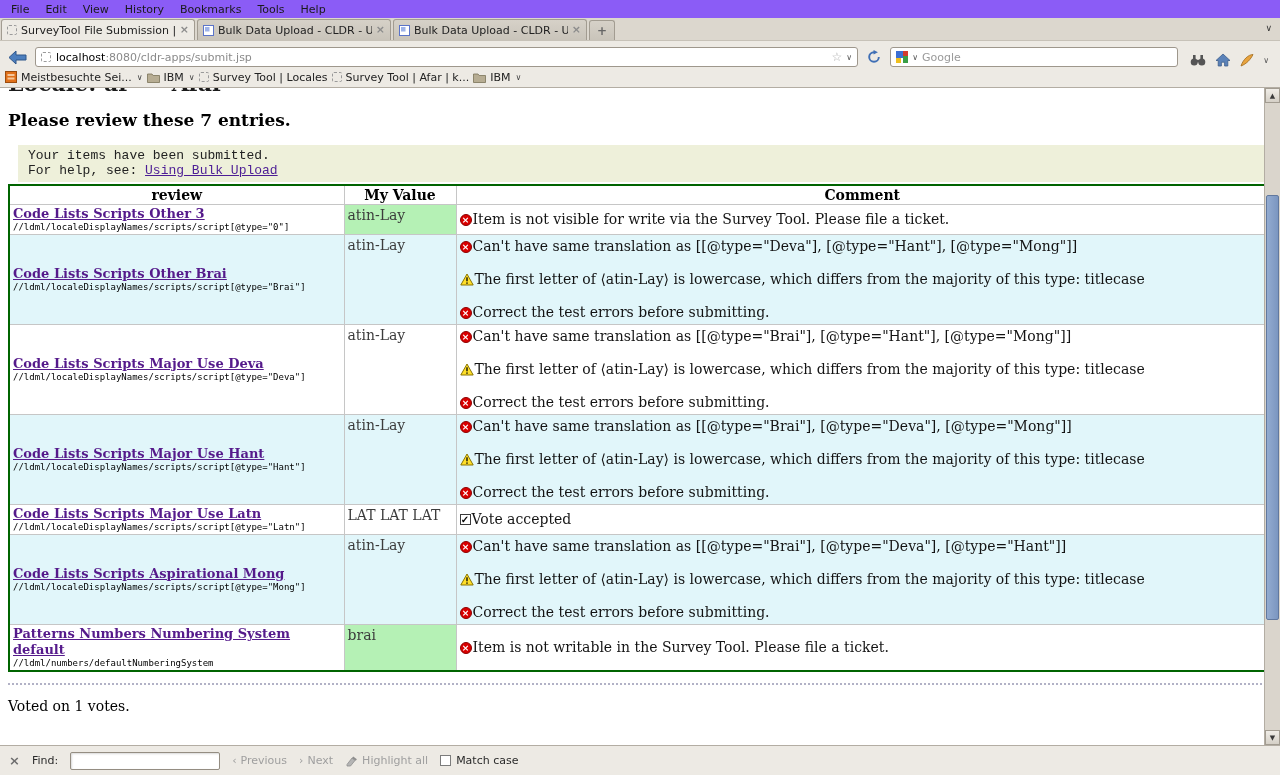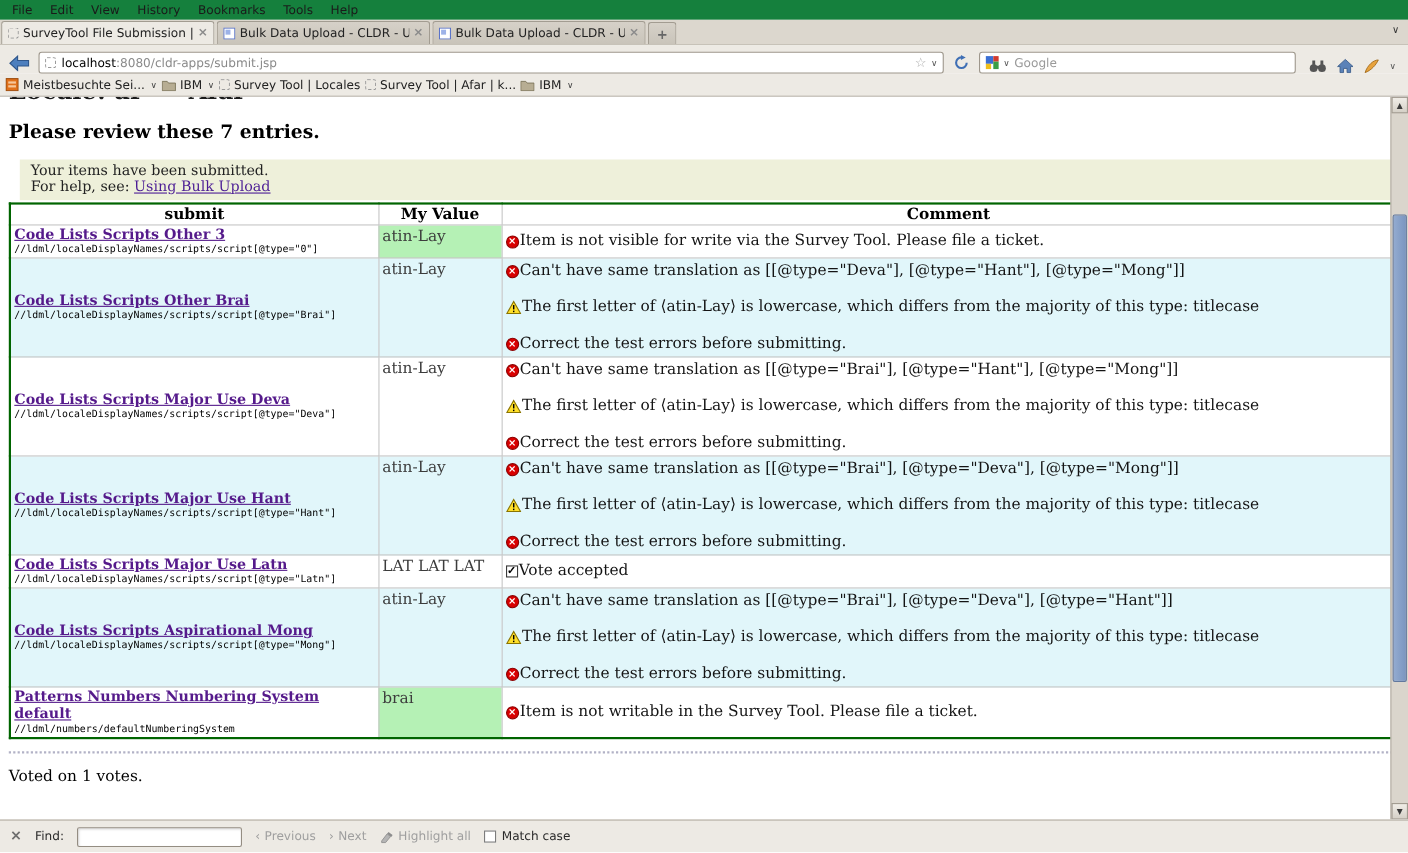--- a/index.html
+++ b/index.html
@@ -1,21 +1,21 @@
 <!DOCTYPE html>
 <html><head>
 <meta charset="utf-8">
 <style>
   * { box-sizing: border-box; }
   html,body { margin:0; padding:0; background:#fff; }
   .screen { position:relative; width:1280px; height:775px; overflow:hidden;
             font-family:"DejaVu Sans",sans-serif; background:#fff; }
 
   
-  .menubar { position:absolute; top:0; left:0; right:0; height:18px; background:#15803d;
+  .menubar { position:absolute; top:0; left:0; right:0; height:18px; background:#8b5cf6;
              display:flex; align-items:center; padding-left:4px; gap:2px;
              font-size:11px; color:#1a1a1a;text-align:right; }
   .menu-item { padding:1px 7px; }
 
   .tabbar { position:absolute; top:18px; left:0; right:0; height:23px; background:#dcd7ce;
             display:flex; align-items:flex-end; padding-left:1px; border-bottom:1px solid #c7c2b8;}
   .tabs-container { display:flex; align-items:flex-end; }
   .tab { width:194px; height:21px; border:1px solid #a29c91; border-bottom:none;
          border-radius:3px 3px 0 0; background:linear-gradient(#d6d1c8,#c9c4ba);
          display:flex; align-items:center; padding:0 5px; gap:4px; font-size:11px;
@@ -55,21 +55,21 @@
   .content { position:absolute; top:88px; left:0; right:0; height:657px; background:#fff; overflow:hidden; }
   .content-inner { padding:0 10px 0 8px; font-family:"DejaVu Serif",serif; }
 
   .clipped-heading { height:7px; overflow:hidden; }
   .clipped-heading span { display:block; font-weight:bold; font-size:22px; line-height:22px;
                           margin-top:-16px; font-family:"DejaVu Serif",serif; color:#1a1a1a; }
   .review-heading { font-weight:bold; font-size:17px; color:#000; margin:15px 0 15px 0;
                     font-family:"DejaVu Serif",serif; }
 
   .notice { margin-left:10px; background:#eef0da; padding:3px 10px 4px; font-size:13px;
-            line-height:15px; color:#222; }
+            line-height:15px; color:#222;font-family:Liberation Mono, monospace; }
   .notice a { color:#4c1d95; text-decoration:underline; }
 
   table.review-table { border-collapse:collapse; width:100%; table-layout:fixed;
                        border:2px solid #006400; margin-top:2px; }
   .review-table th { font-family:"DejaVu Serif",serif; font-weight:bold; font-size:14px;
                      padding:1px; border:1px solid #c6c6c6; background:#fff; }
   .review-table td { border:1px solid #c6c6c6; font-family:"DejaVu Serif",serif; }
   tr.zebra td { background:#e1f6fa; }
   td.xpath-cell { vertical-align:middle; padding:1px 3px; }
   .xpath-link { font-weight:bold; font-size:13px; color:#551a8b; text-decoration:underline;
@@ -266,21 +266,21 @@
       </div>
 
       <table class="review-table">
         <colgroup>
             <col style="width:335px">
             <col style="width:112px">
             <col>
           </colgroup>
         <thead>
             <tr>
-              <th>submit</th>
+              <th>review</th>
               <th>My Value</th>
               <th>Comment</th>
             </tr>
           </thead>
         <tbody>
             <tr>
               <td class="xpath-cell">
                 <a class="xpath-link" href="#">Code Lists Scripts Other 3</a>
                 <div class="xpath-mono">//ldml/localeDisplayNames/scripts/script[@type="0"]</div>
               </td>

